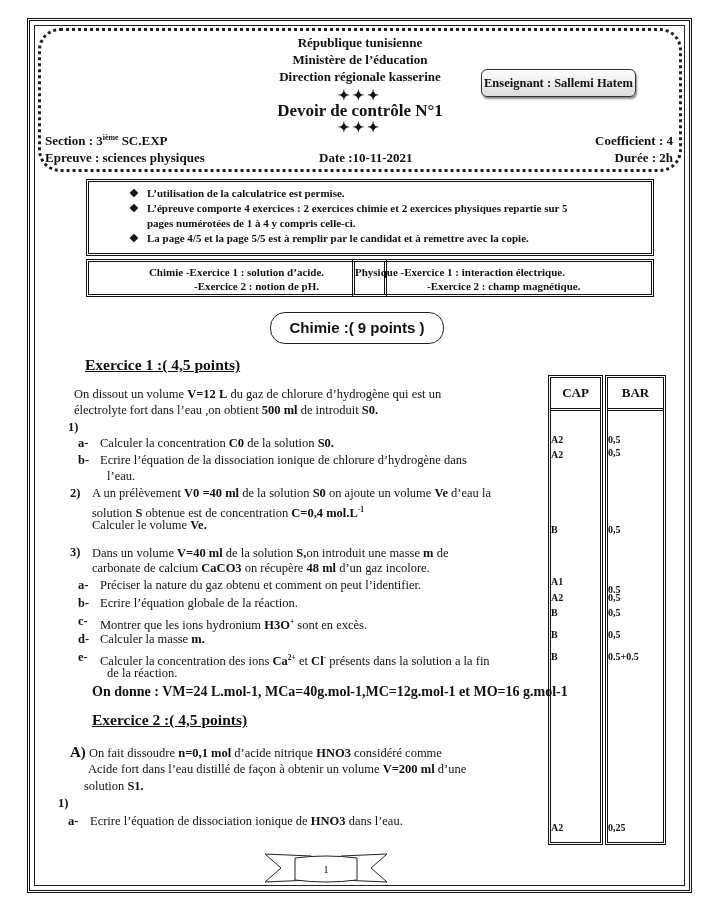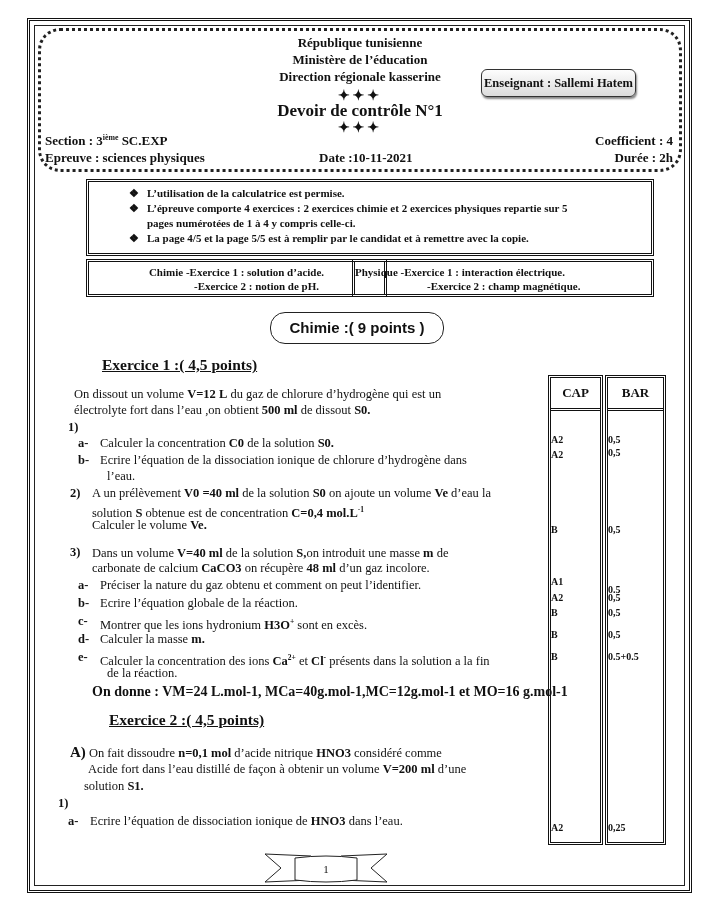--- a/index.html
+++ b/index.html
@@ -27,21 +27,21 @@
   .info-top li .b { position:absolute; left:0; top:0; }
   .info-bl, .info-br { position:absolute; top:80px; height:38px; border:3px double #111; box-sizing:border-box;
                        font-weight:bold; font-size:11px; line-height:14px; padding-top:3px; }
   .info-bl { left:0; width:301px; text-align:center; }
   .info-br { left:266px; width:302px; }
 
   .chimie-pill { position:absolute; left:270px; top:312px; width:172px; height:30px;
                  border:1.5px solid #222; border-radius:15px; text-align:center; line-height:30px;
                  font-family:"Liberation Sans", sans-serif; font-weight:bold; font-size:15px; }
 
-  .ex-title { position:absolute; font-weight:bold; font-size:15.5px; text-decoration:underline;margin-left:17px; }
+  .ex-title { position:absolute; font-weight:bold; font-size:15.5px; text-decoration:underline; }
   .t { position:absolute; font-size:12.5px; white-space:nowrap; line-height:15px; }
   .bold { font-weight:bold; }
 
   .ctable { position:absolute; left:548px; top:375px; width:118px; height:470px; }
   .col { position:absolute; top:0; width:55px; height:470px; border:3px double #111; box-sizing:border-box; }
   .col-cap { left:0; }
   .col-bar { left:57px; width:61px; }
   .col-head { position:absolute; left:0; right:0; top:0; height:30px; border-bottom:3px double #111;
               font-weight:bold; font-size:13px; text-align:center; line-height:30px; }
   .cv { position:absolute; left:0; right:0; text-align:left; font-weight:bold; font-size:10px; }
@@ -87,21 +87,21 @@
     <div>Physique -Exercice 1 :  interaction électrique.</div>
     <div style="padding-left:72px;">-Exercice 2 : champ magnétique.</div>
   </div>
 </div>
 
 <div class="chimie-pill">Chimie :( 9 points )</div>
 
 <div class="ex-title" style="left:85px; top:356px;">Exercice 1 :( 4,5 points)</div>
 
 <div class="t" style="left:74px; top:387px;"><span>On dissout un volume </span><b>V=12 L</b><span> du gaz de chlorure d’hydrogène qui est un</span></div>
-<div class="t" style="left:74px; top:403px;"><span>électrolyte fort dans l’eau ,on obtient </span><b>500 ml</b><span> de dissout </span><b>S0.</b></div>
+<div class="t" style="left:74px; top:403px;"><span>électrolyte fort dans l’eau ,on obtient </span><b>500 ml</b><span> de introduit </span><b>S0.</b></div>
 
 <div class="t bold" style="left:68px; top:420px;">1)</div>
 <div class="t bold" style="left:78px; top:436px;">a-</div>
 <div class="t" style="left:100px; top:436px;"><span>Calculer la concentration </span><b>C0</b><span> de la solution </span><b>S0.</b></div>
 <div class="t bold" style="left:78px; top:453px;">b-</div>
 <div class="t" style="left:100px; top:453px;">Ecrire l’équation de la dissociation ionique de chlorure d’hydrogène dans</div>
 <div class="t" style="left:107px; top:469px;">l’eau.</div>
 
 <div class="t bold" style="left:70px; top:486px;">2)</div>
 <div class="t" style="left:92px; top:486px;"><span>A un prélèvement </span><b>V0 =40 ml</b><span> de la solution </span><b>S0</b><span> on ajoute un volume </span><b>Ve</b><span> d’eau la</span></div>

